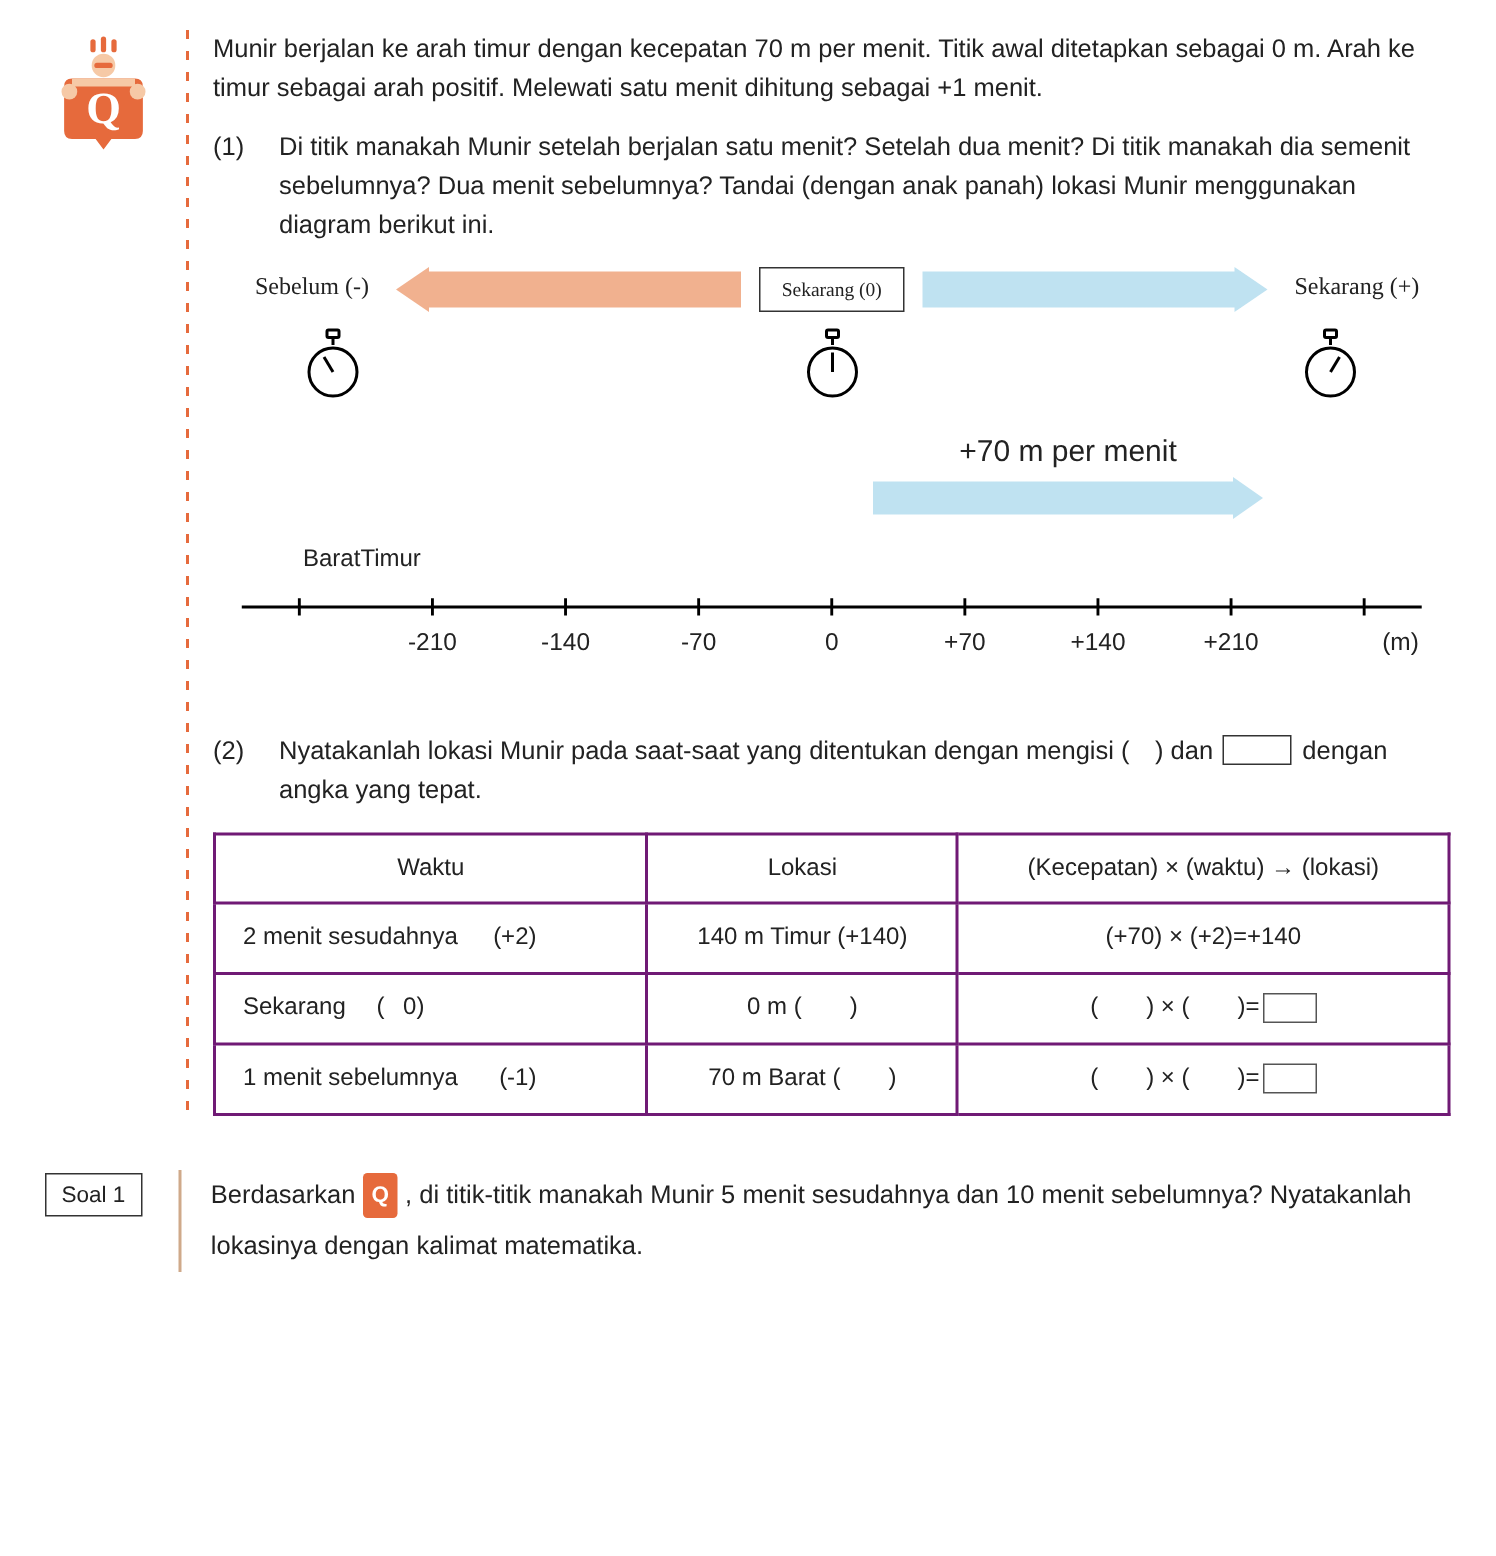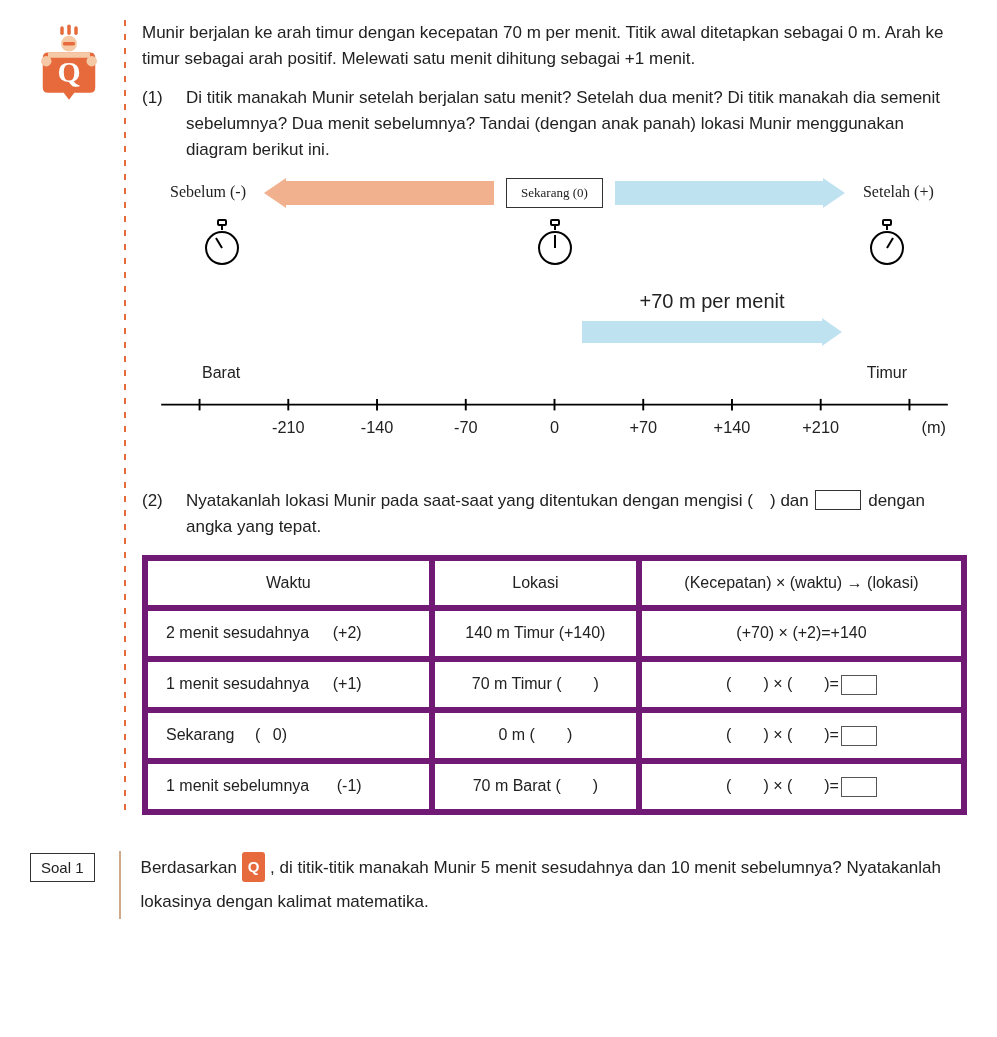--- a/index.html
+++ b/index.html
@@ -78,30 +78,30 @@
   .speedLbl { text-align: center; font-size: 20px; margin-bottom: 4px; }
   .speedArrow { height: 22px; position: relative; background: linear-gradient(to left, transparent 18px, #bfe2f1 18px); }
   .speedArrow::after {
     content: ""; position: absolute; right: 0; top: -3px;
     border-left: 20px solid #bfe2f1;
     border-top: 14px solid transparent;
     border-bottom: 14px solid transparent;
   }
   
   .nlBlock { margin: 18px 0 30px 0; }
-  .nlTop { display: flex; justify-content: space-between; font-size: 16px; padding: 0 60px 4px 60px; }
+  .nlTop { display: flex; justify-content: flex-start; font-size: 16px; padding: 0 60px 4px 60px; }
   .nlSvgWrap { width: 100%; }
   
   table.loc {
     border-collapse: collapse;
     width: 100%;
     font-size: 16px;
     margin-top: 14px;
   }
-  table.loc th, table.loc td { border: 6px solid #701a75; padding: 10px 10px; vertical-align: middle; }
+  table.loc th, table.loc td { border: 2px solid #701a75; padding: 10px 10px; vertical-align: middle; }
   table.loc th { font-weight: normal; text-align: center; }
   table.loc td.c1 { text-align: left; padding-left: 18px; white-space: nowrap; }
   table.loc td.c1 .tn { display: inline-block; min-width: 48px; text-align: right; }
   table.loc td.c2 { text-align: center; white-space: nowrap; }
   table.loc td.c3 { text-align: center; white-space: nowrap; }
   .ibox {
     display: inline-block;
     border: 1px solid #555;
     width: 36px; height: 20px;
     vertical-align: middle;
@@ -170,21 +170,21 @@
       <div class="qnum">(1)</div>
       <div class="qbody">Di titik manakah Munir setelah berjalan satu menit? Setelah dua menit? Di titik manakah dia semenit sebelumnya? Dua menit sebelumnya? Tandai (dengan anak panah) lokasi Munir menggunakan diagram berikut ini.</div>
     </div>
 
     <div class="timeDiag">
       <div class="timeRow">
         <span class="sideLbl left">Sebelum (-)</span>
         <div class="arrow-left"></div>
         <span class="nowBox">Sekarang (0)</span>
         <div class="arrow-right"></div>
-        <span class="sideLbl right">Setelah (+)</span>
+        <span class="sideLbl right">Sekarang (+)</span>
       </div>
       <div class="clockRow">
         <span class="clock">
           <svg viewBox="0 0 40 50">
               <rect x="16" y="2" width="8" height="5" rx="1" fill="none" stroke="#000" stroke-width="2"></rect>
               <line x1="20" y1="7" x2="20" y2="12" stroke="#000" stroke-width="2"></line>
               <circle cx="20" cy="30" r="16" fill="none" stroke="#000" stroke-width="2"></circle>
               <line x1="20" y1="30" x2="14" y2="20" stroke="#000" stroke-width="2"></line>
             </svg>
         </span>
@@ -260,25 +260,20 @@
           <th>(Kecepatan) × (waktu) → (lokasi)</th>
         </tr>
       </thead>
       <tbody id="loc-tbody">
           <tr>
             <td class="c1"><span>2 menit sesudahnya</span>  <span class="tn">(+2)</span></td>
             <td class="c2">140 m Timur   (+140)</td>
             <td class="c3"><span>(+70) × (+2)=+140</span></td>
           </tr>
           <tr>
-            <td class="c1"><span>1 menit sesudahnya</span>  <span class="tn">(+1)</span></td>
-            <td class="c2">70 m Timur   (  )</td>
-            <td class="c3"><span>(  ) × (  )=</span><span class="ibox"></span></td>
-          </tr>
-          <tr>
             <td class="c1"><span>Sekarang</span>  <span class="tn">(  0)</span></td>
             <td class="c2">0 m   (  )</td>
             <td class="c3"><span>(  ) × (  )=</span><span class="ibox"></span></td>
           </tr>
           <tr>
             <td class="c1"><span>1 menit sebelumnya</span>  <span class="tn">(-1)</span></td>
             <td class="c2">70 m Barat   (  )</td>
             <td class="c3"><span>(  ) × (  )=</span><span class="ibox"></span></td>
           </tr>
         </tbody>

